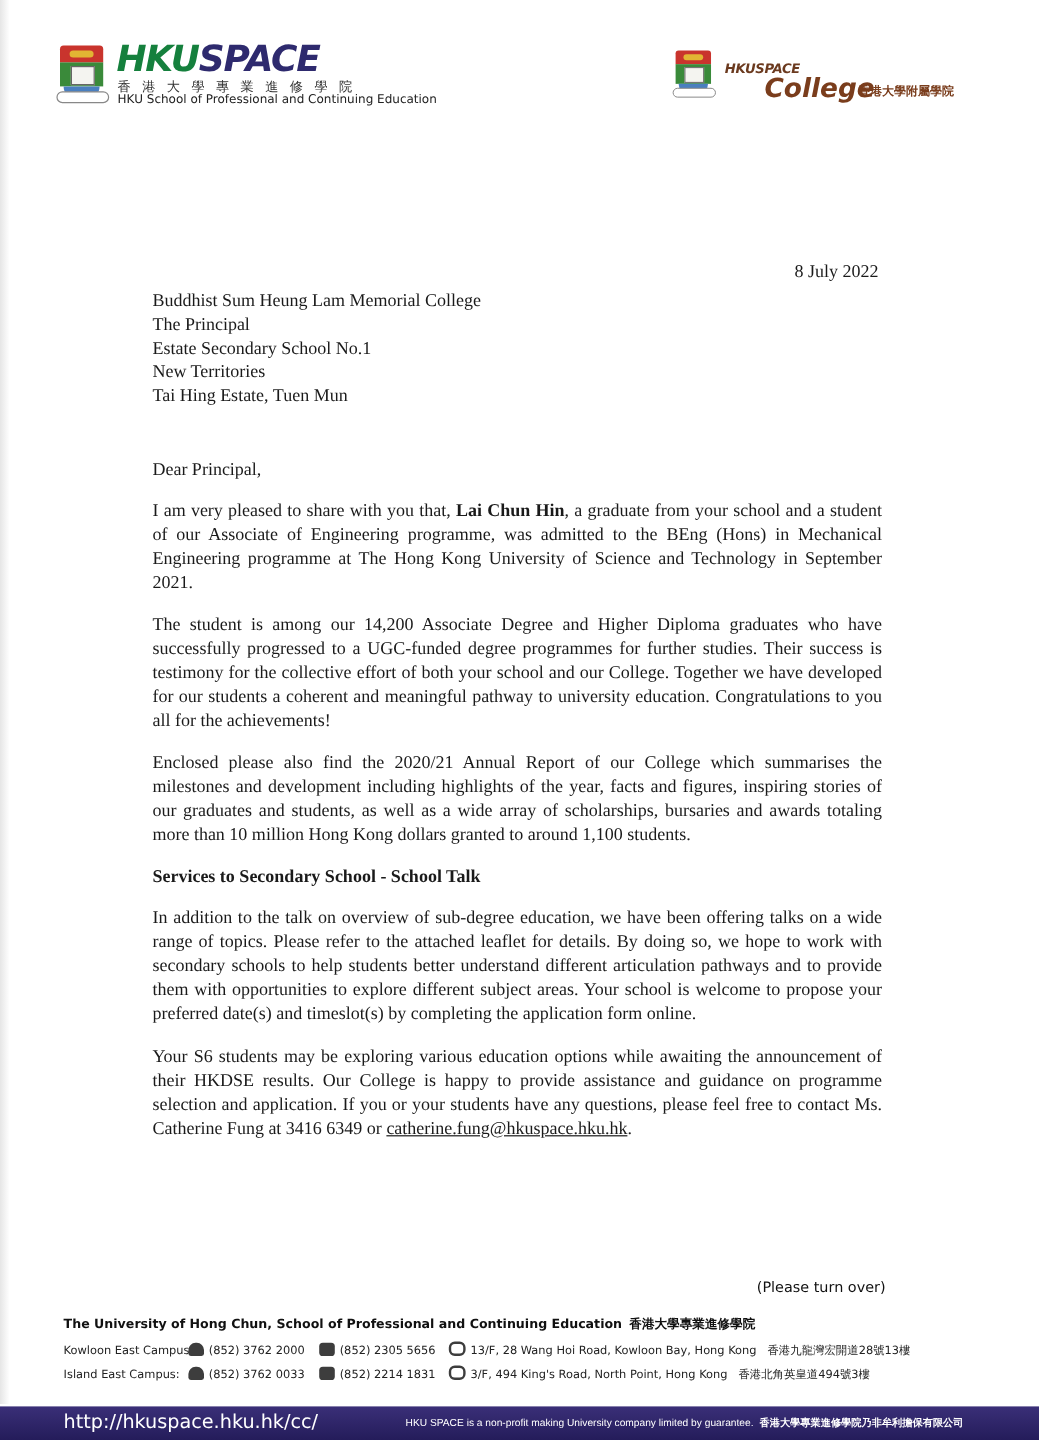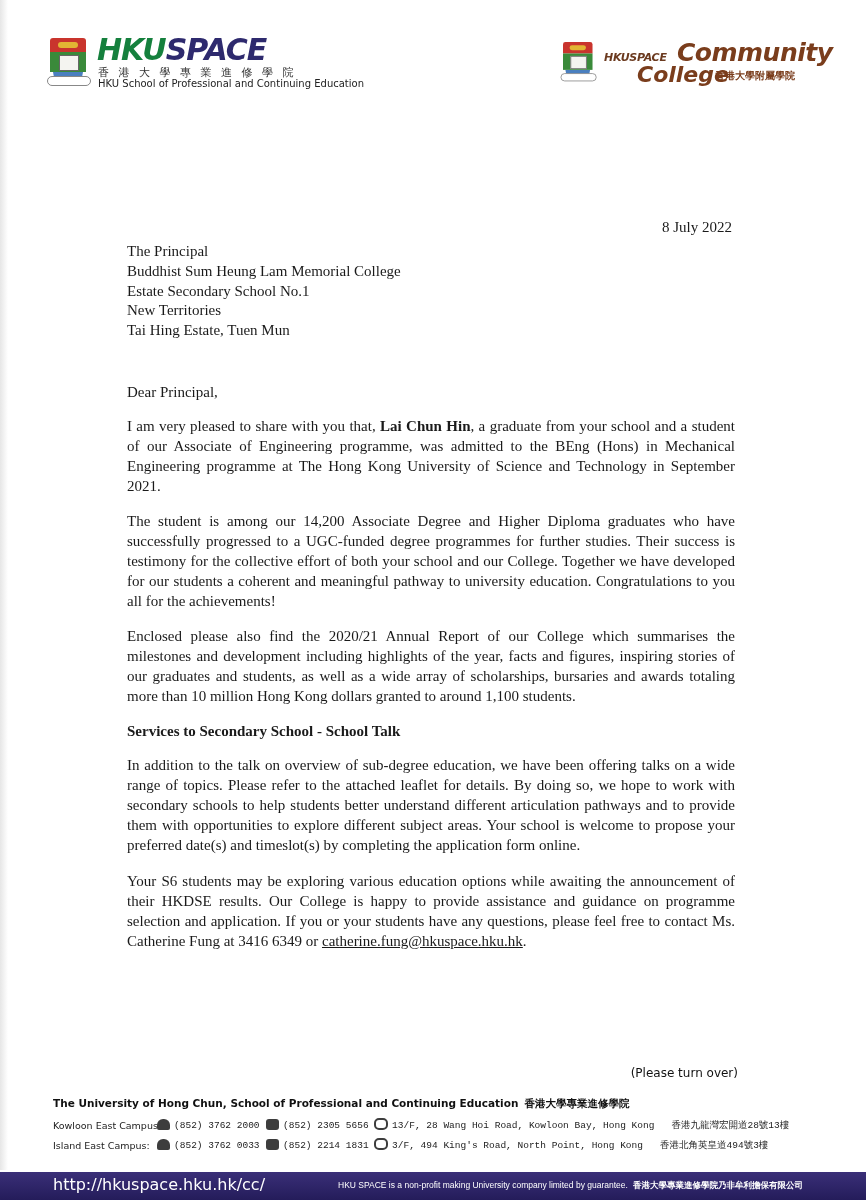--- a/index.html
+++ b/index.html
@@ -84,21 +84,21 @@
     font-family: "DejaVu Sans", sans-serif; font-weight: bold; font-size: 10.5px; color: #111;
   }
   .foot-org .zh { margin-left: 6px; }
   .campus-row {
     position: absolute; left: 53px; white-space: nowrap;
     font-family: "DejaVu Sans", sans-serif; font-size: 9.5px; color: #222; height: 16px; line-height: 16px;
   }
   .campus-row.r1 { top: 1118px; }
   .campus-row.r2 { top: 1138px; }
   .campus-row .cname { display: inline-block; width: 101px; }
-  .campus-row .cell { display: inline-block; vertical-align: top; font-family: Liberation Mono, monospace; }
+  .campus-row .cell { display: inline-block; vertical-align: top; }
   .campus-row .tel { width: 106px; }
   .campus-row .fax { width: 105px; }
   .ico {
     display: inline-block; width: 13px; height: 11px; margin-right: 4px; vertical-align: -2px;
     background: #3d3d3d; border-radius: 6px 6px 2px 2px; position: relative;
   }
   .ico.fax-ico { border-radius: 3px; }
   .ico.addr-ico { border-radius: 5px; background: #fff; border: 2px solid #3d3d3d; width: 10px; height: 8px; }
   .foot-bar {
     position: absolute; left: 0; top: 1172px; width: 866px; height: 28px;
@@ -132,30 +132,29 @@
 </div>
 
 <div class="logo-right">
   <div class="crest">
     <div class="top"></div>
       <div class="mid"></div>
       <div class="bot"></div>
       <div class="ribbon"></div>
   </div>
   <div class="cc-small">HKUSPACE</div>
-  <div class="cc-big">Community</div>
   <div class="cc-college">College</div>
   <div class="cc-chinese">香港大學附屬學院</div>
 </div>
 
 <div class="date">8 July 2022</div>
 
 <div class="letter address">
+  <div>Buddhist Sum Heung Lam Memorial College</div>
   <div>The Principal</div>
-  <div>Buddhist Sum Heung Lam Memorial College</div>
   <div>Estate Secondary School No.1</div>
   <div>New Territories</div>
   <div>Tai Hing Estate, Tuen Mun</div>
 </div>
 
 <div class="letter salutation">Dear Principal,</div>
 
 <div class="letter para p1">
   <p><span>I am very pleased to share with you that, </span><b>Lai Chun Hin</b><span>, a graduate from your school and a student of our Associate of Engineering programme, was admitted to the BEng (Hons) in Mechanical Engineering programme at The Hong Kong University of Science and Technology in September 2021.</span></p>
 </div>

